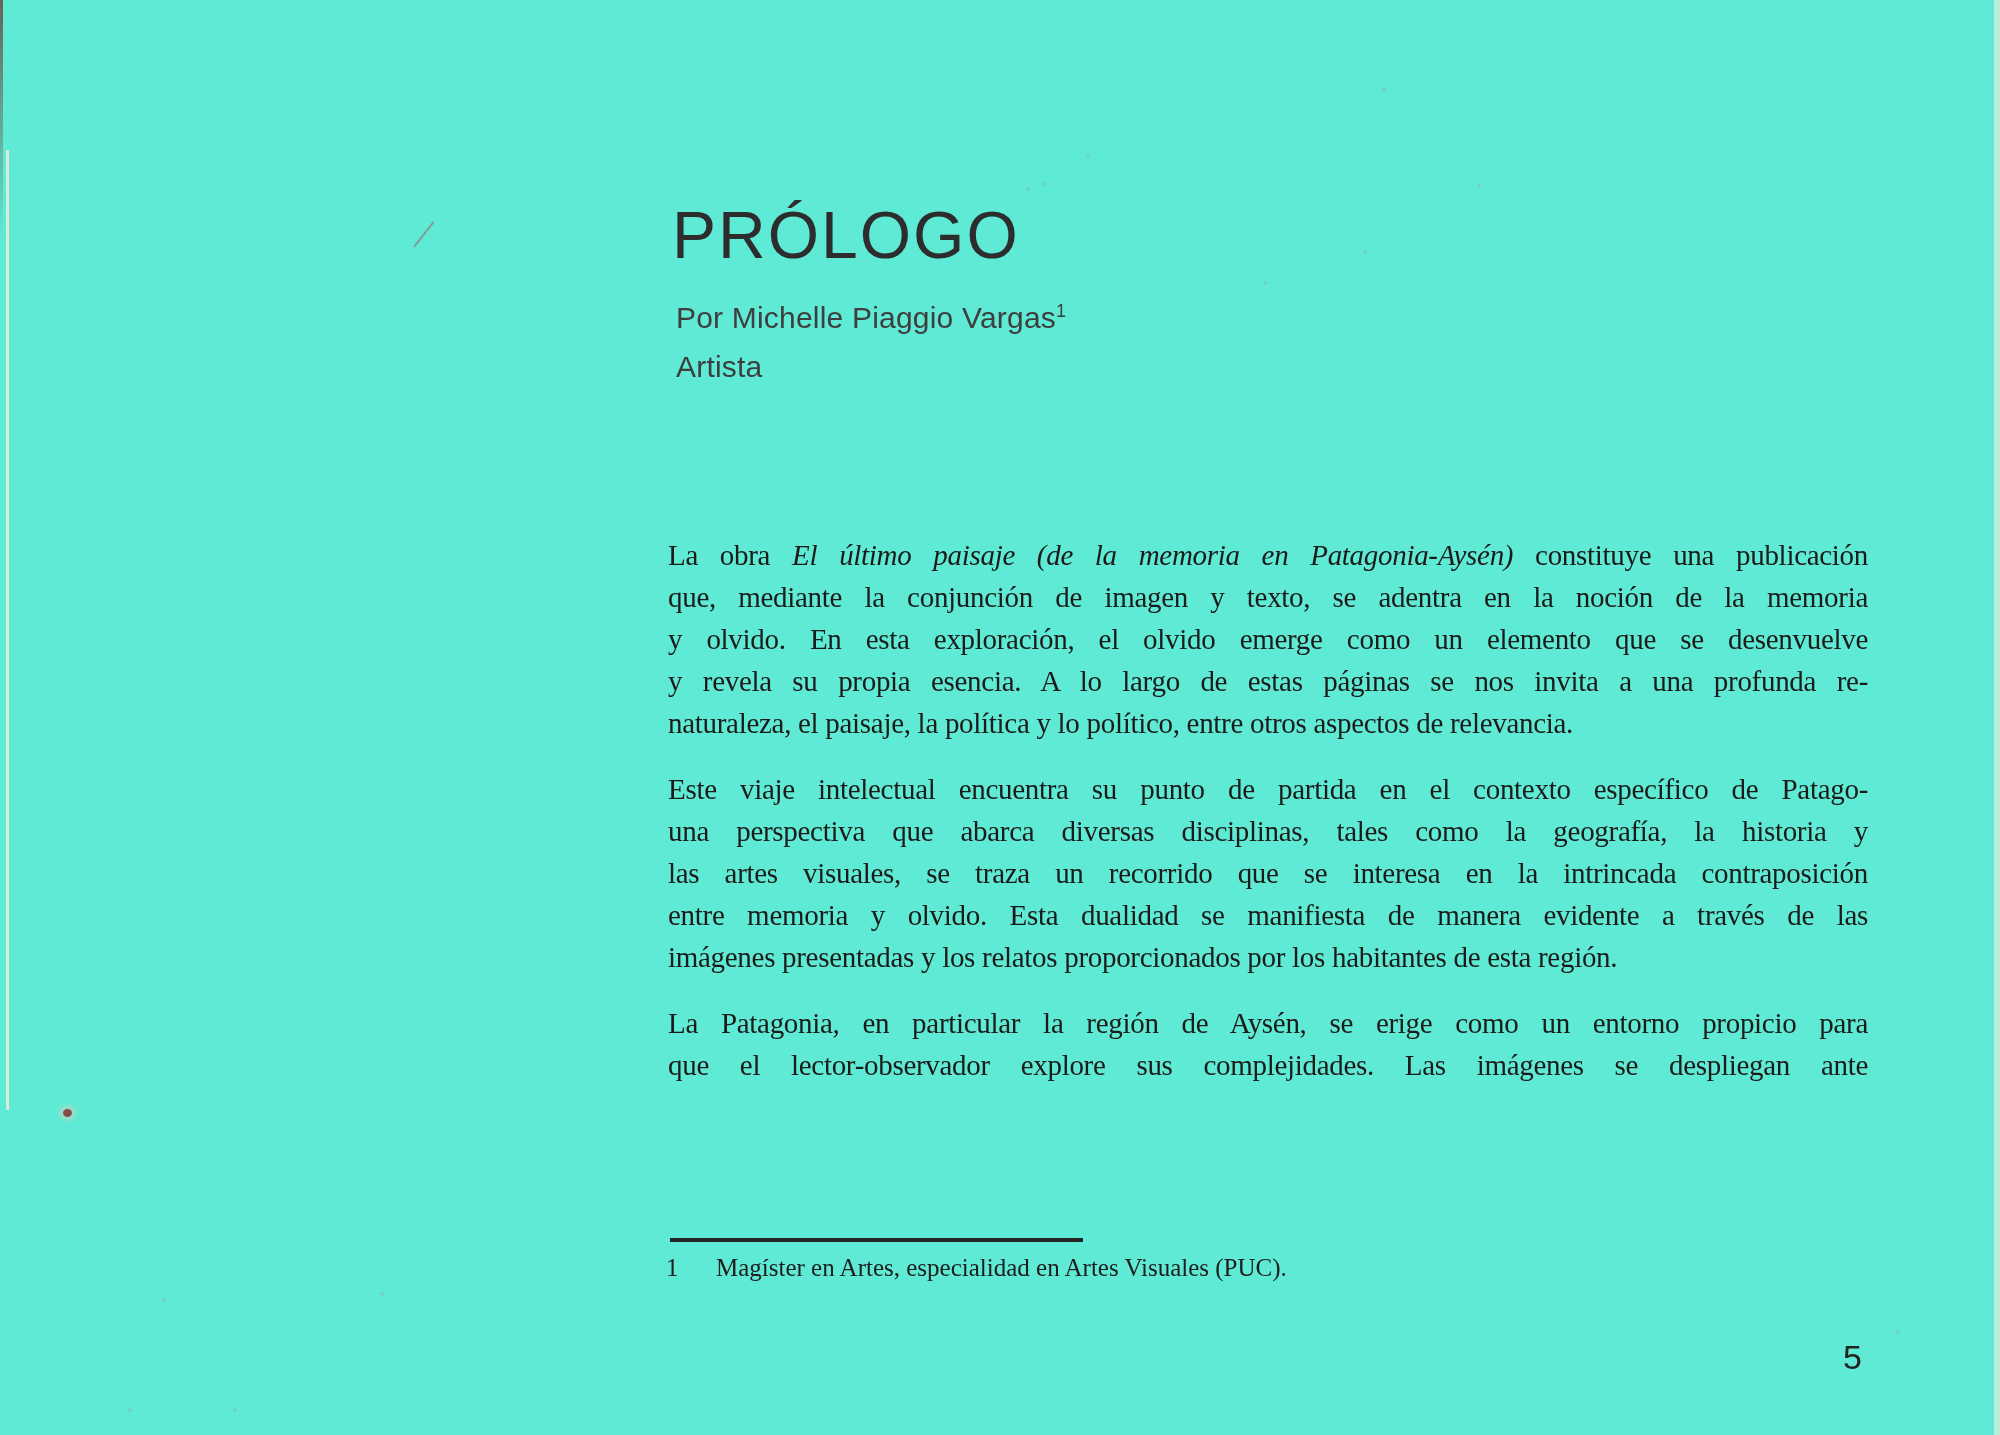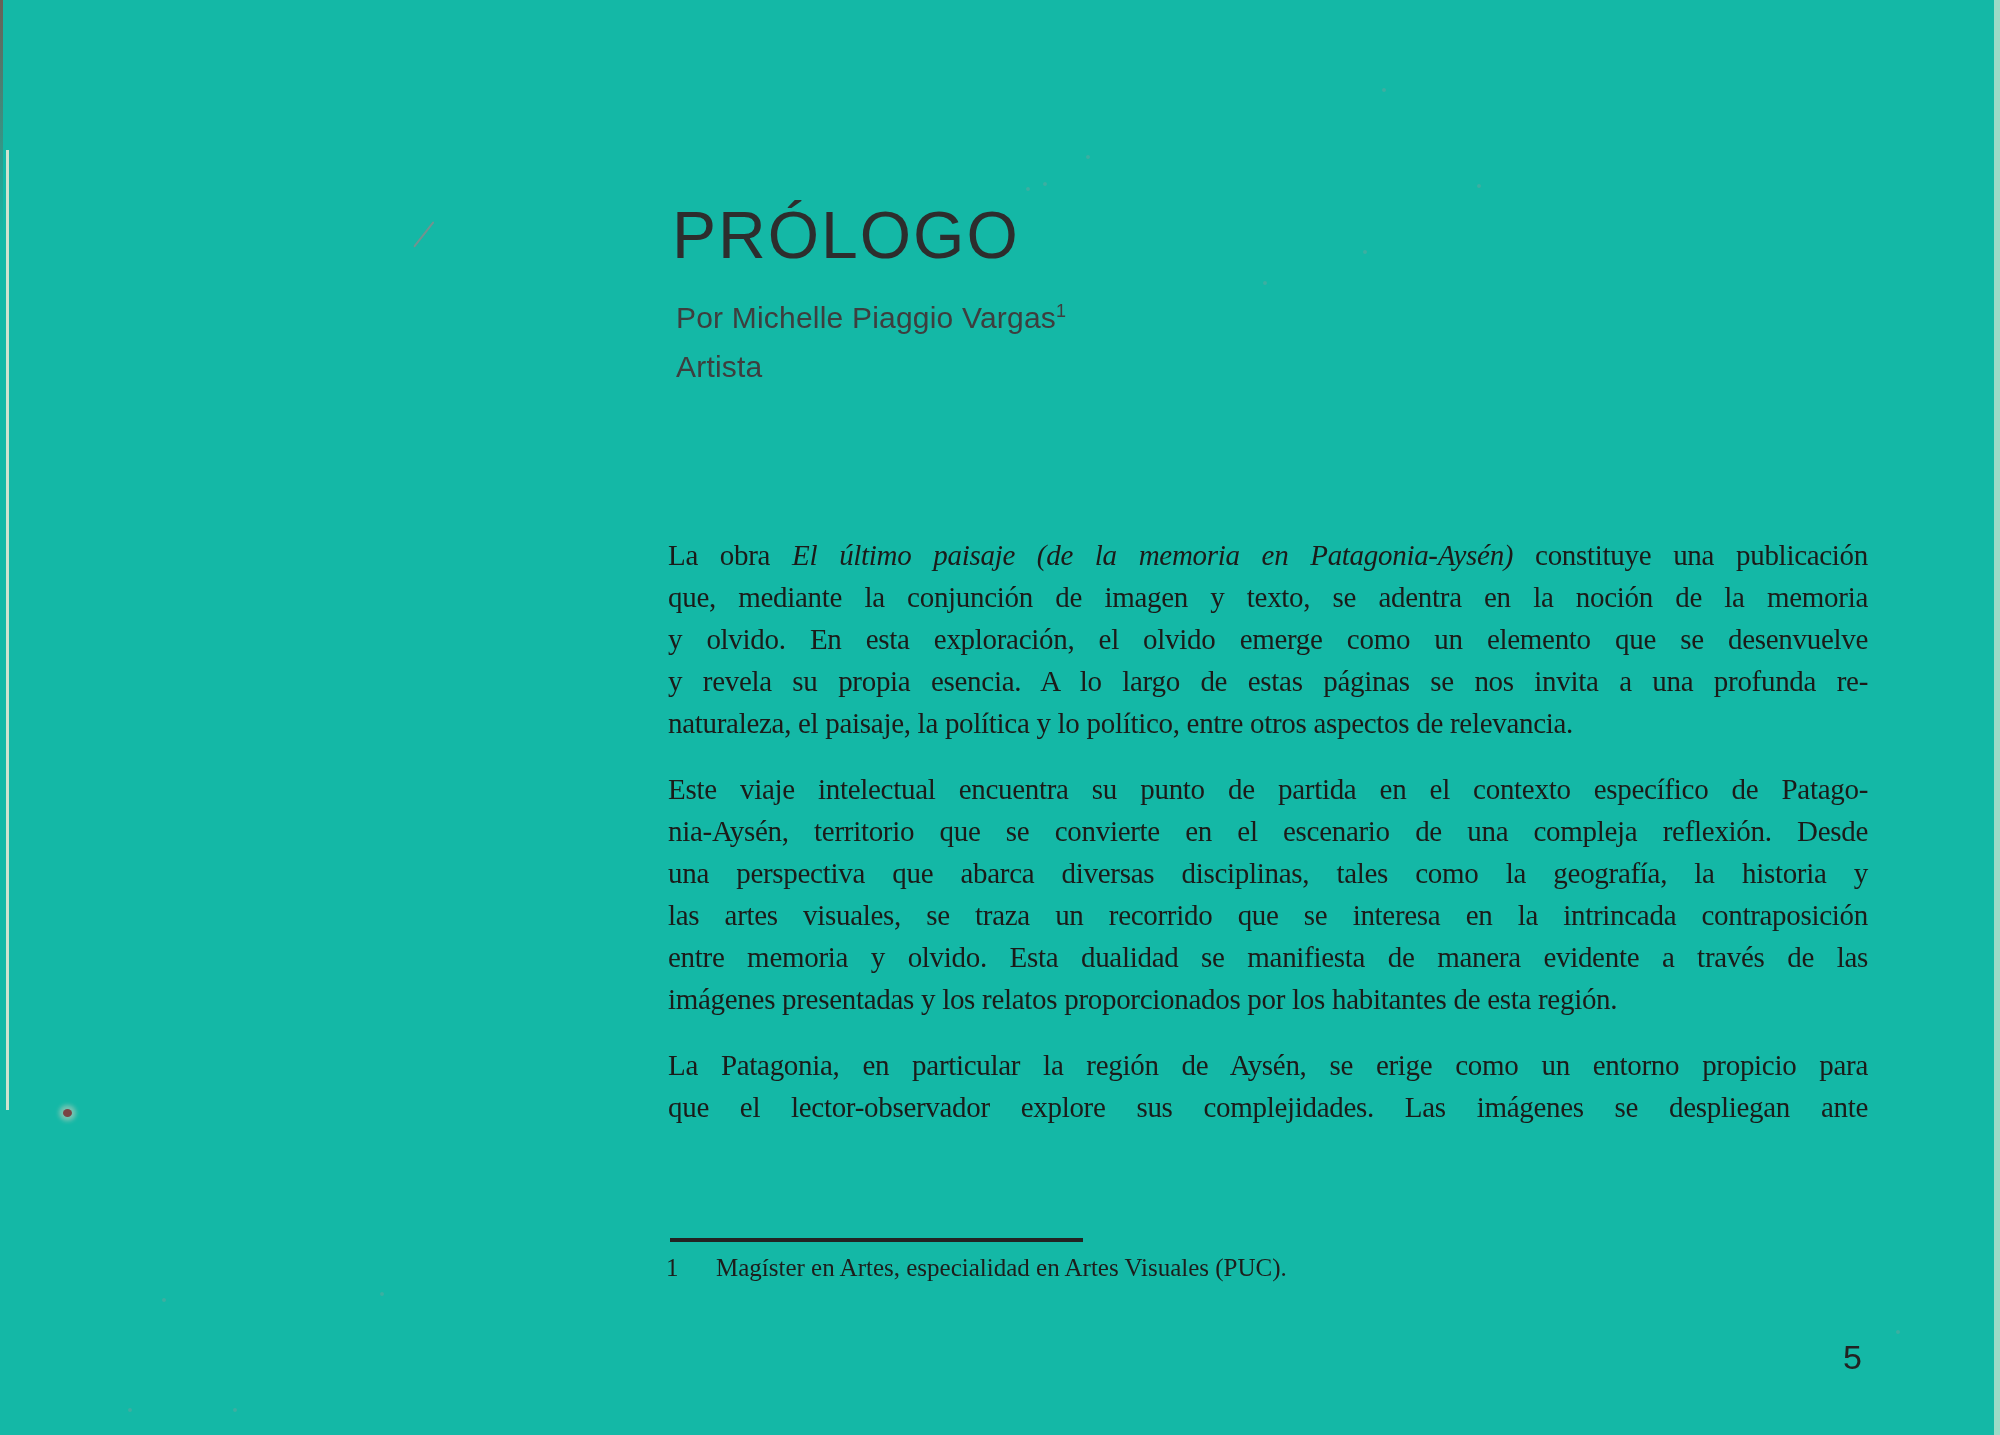--- a/index.html
+++ b/index.html
@@ -4,21 +4,21 @@
 <style>
   html, body {
     margin: 0;
     padding: 0;
     background: #e8e8e8;
   }
   .page {
     position: relative;
     width: 2000px;
     height: 1435px;
-    background: #14b8a6;
+    background: #5eead4;
     overflow: hidden;
     font-family: "Liberation Serif", serif;
     color: #1d1d1b;
   }
 
   
   .doc-title {
     position: absolute;
     left: 672px;
     top: 202px;
@@ -201,21 +201,20 @@
           <div class="text-line">que, mediante la conjunción de imagen y texto, se adentra en la noción de la memoria</div>
           <div class="text-line">y olvido. En esta exploración, el olvido emerge como un elemento que se desenvuelve</div>
           <div class="text-line">y revela su propia esencia. A lo largo de estas páginas se nos invita a una profunda re-</div>
           <div class="text-line line-last">naturaleza, el paisaje, la política y lo político, entre otros aspectos de relevancia.</div>
         </div>
     </div>
 
     <div class="para">
       <div>
           <div class="text-line">Este viaje intelectual encuentra su punto de partida en el contexto específico de Patago-</div>
-          <div class="text-line">nia-Aysén, territorio que se convierte en el escenario de una compleja reflexión. Desde</div>
           <div class="text-line">una perspectiva que abarca diversas disciplinas, tales como la geografía, la historia y</div>
           <div class="text-line">las artes visuales, se traza un recorrido que se interesa en la intrincada contraposición</div>
           <div class="text-line">entre memoria y olvido. Esta dualidad se manifiesta de manera evidente a través de las</div>
           <div class="text-line line-last">imágenes presentadas y los relatos proporcionados por los habitantes de esta región.</div>
         </div>
     </div>
 
     <div class="para">
       <div>
           <div class="text-line">La Patagonia, en particular la región de Aysén, se erige como un entorno propicio para</div>

